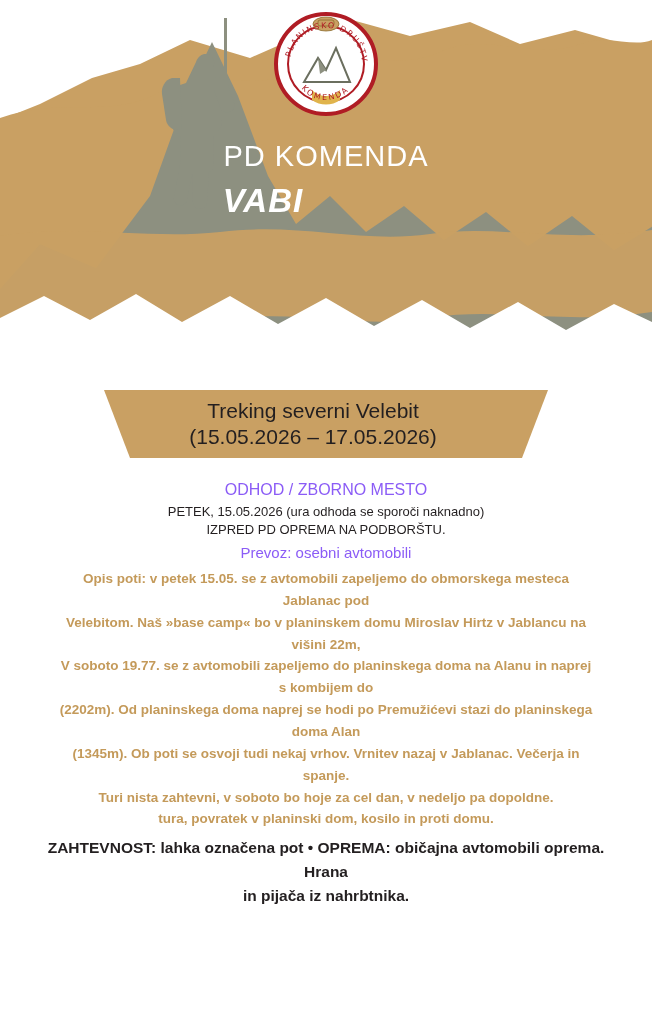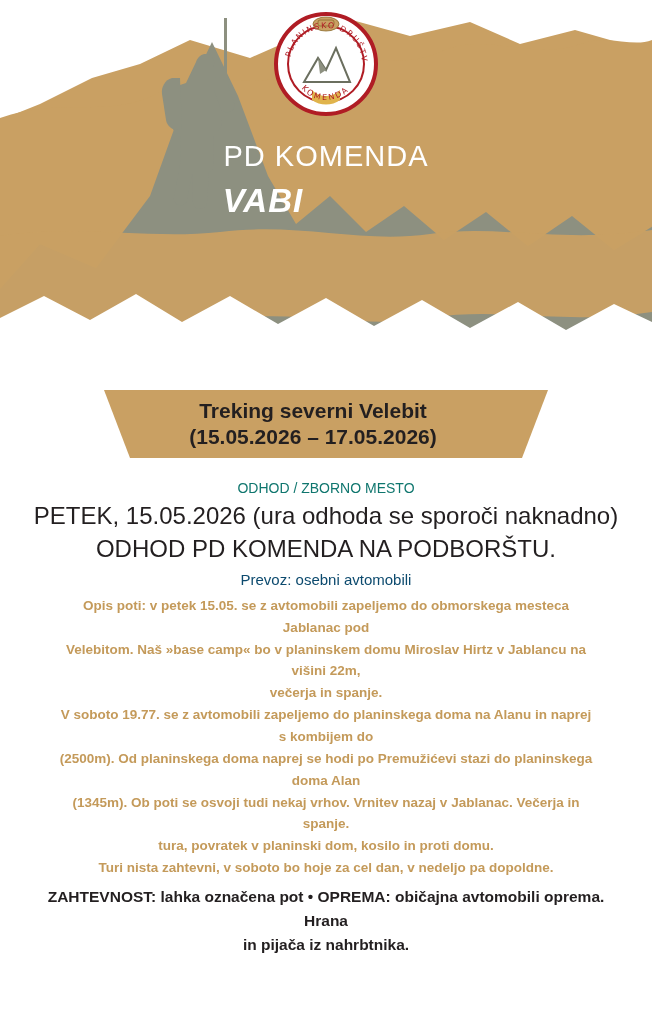--- a/index.html
+++ b/index.html
@@ -78,51 +78,51 @@
   .banner .shape {
     position: absolute;
     inset: 0;
   }
   .banner-text {
     position: absolute;
     top: 8px;
     left: 0;
     width: 626px;
     text-align: center;
-    font-weight: bold;
+    font-weight: normal;
     font-size: 21px;
     color: #231f20;
     line-height: 1.25;
   }
 
   
   .content {
     position: absolute;
     top: 478px;
     left: 0;
     width: 652px;
     text-align: center;
   }
   .line {
     margin: 0;
     padding: 0;
   }
   .t-gray {
-    color: #0f766e;
-    font-size: 14px;
+    color: #8b5cf6;
+    font-size: 16px;
     line-height: 1.45;
     margin-bottom: 2px;
   }
   .t-dark-big {
     color: #231f20;
-    font-size: 24px;
+    font-size: 13px;
     line-height: 1.35;
   }
   .t-gray-small {
-    color: #0c4a6e;
+    color: #8b5cf6;
     font-size: 15px;
     line-height: 1.45;
     margin-top: 4px;
     margin-bottom: 4px;
   }
   .t-tan-bold {
     color: #c49a5a;
     font-weight: bold;
     font-size: 13.5px;
     line-height: 1.62;
@@ -227,33 +227,32 @@
       <div class="line">Treking severni Velebit</div>
       <div class="line">(15.05.2026 – 17.05.2026)</div>
     </div>
   </div>
 
   <div class="content">
 
     <div class="t-gray">ODHOD / ZBORNO MESTO</div>
 
     <div class="t-dark-big">PETEK, 15.05.2026 (ura odhoda se sporoči naknadno)</div>
-    <div class="t-dark-big">ODHOD PD KOMENDA NA PODBORŠTU.</div>
+    <div class="t-dark-big">IZPRED PD OPREMA NA PODBORŠTU.</div>
 
     <div class="t-gray-small">Prevoz: osebni avtomobili</div>
 
     <div class="t-tan-bold">
       <div class="line">Opis poti: v petek 15.05. se z avtomobili zapeljemo do obmorskega mesteca Jablanac pod</div>
       <div class="line">Velebitom. Naš »base camp« bo v planinskem domu Miroslav Hirtz v Jablancu na višini 22m,</div>
-      <div class="line">večerja in spanje.</div>
       <div class="line">V soboto 19.77. se z avtomobili zapeljemo do planinskega doma na Alanu in naprej s kombijem do</div>
-      <div class="line">(2500m). Od planinskega doma naprej se hodi po Premužićevi stazi do planinskega doma Alan</div>
+      <div class="line">(2202m). Od planinskega doma naprej se hodi po Premužićevi stazi do planinskega doma Alan</div>
       <div class="line">(1345m). Ob poti se osvoji tudi nekaj vrhov. Vrnitev nazaj v Jablanac. Večerja in spanje.</div>
+      <div class="line">Turi nista zahtevni, v soboto bo hoje za cel dan, v nedeljo pa dopoldne.</div>
       <div class="line">tura, povratek v planinski dom, kosilo in proti domu.</div>
-      <div class="line">Turi nista zahtevni, v soboto bo hoje za cel dan, v nedeljo pa dopoldne.</div>
     </div>
 
     <div class="spacer-6"></div>
 
     <div class="t-dark-bold-lg">
       <div class="line">ZAHTEVNOST: lahka označena pot • OPREMA: običajna avtomobili oprema. Hrana</div>
       <div class="line">in pijača iz nahrbtnika.</div>
     </div>
 
   </div>

